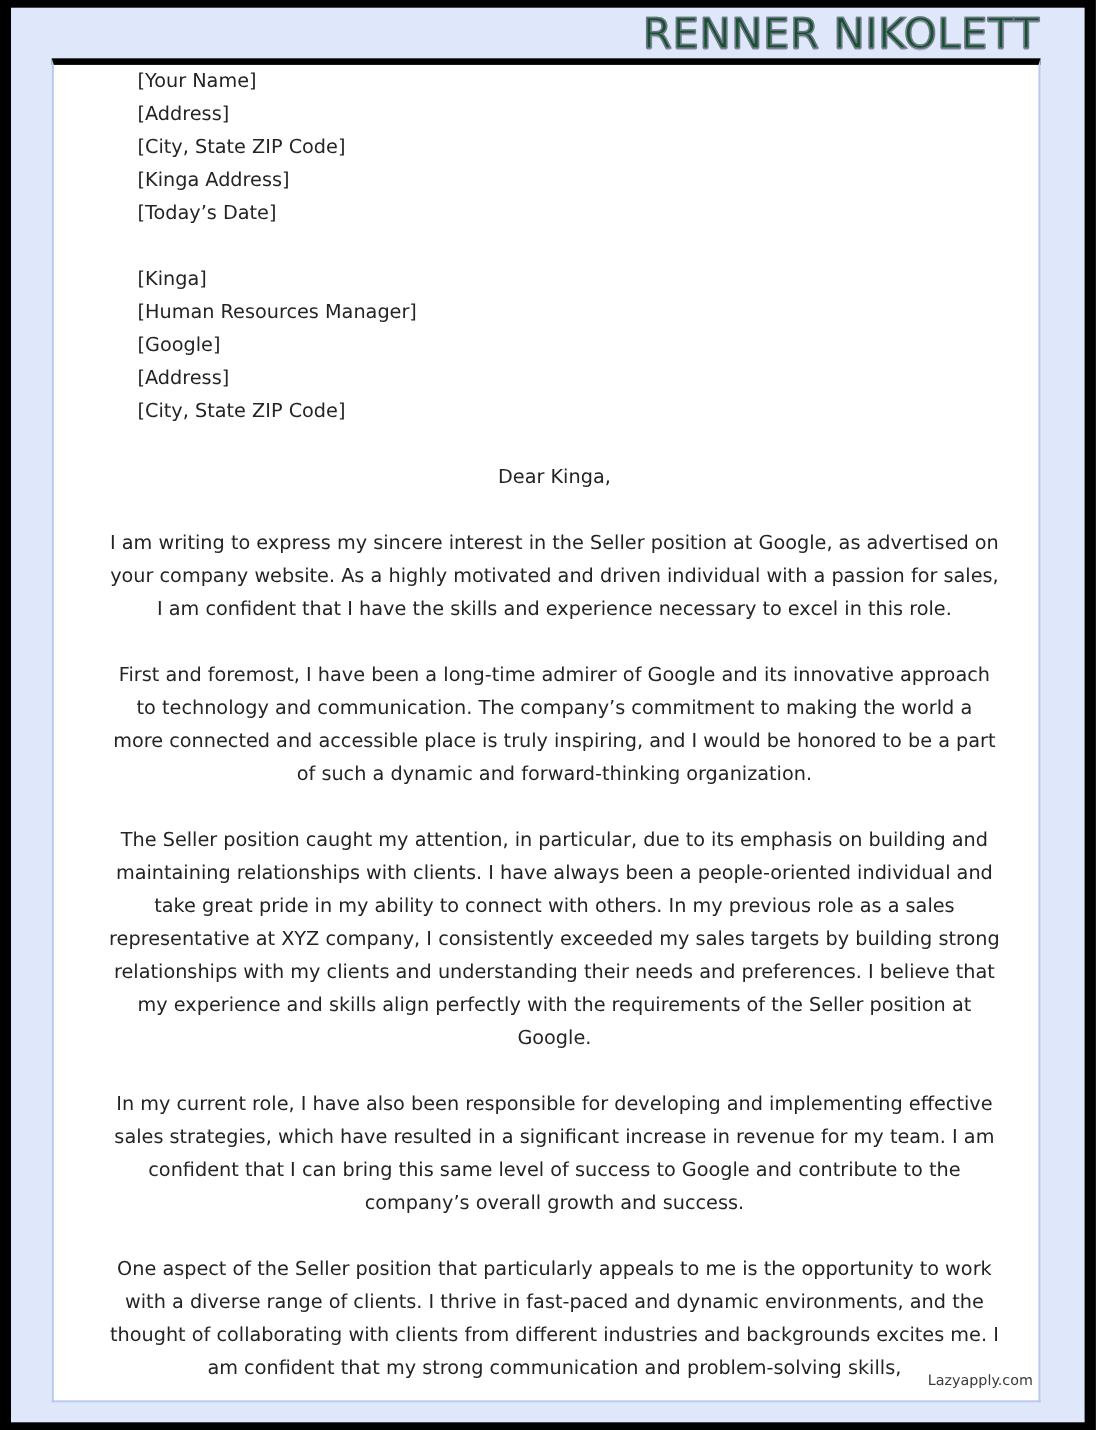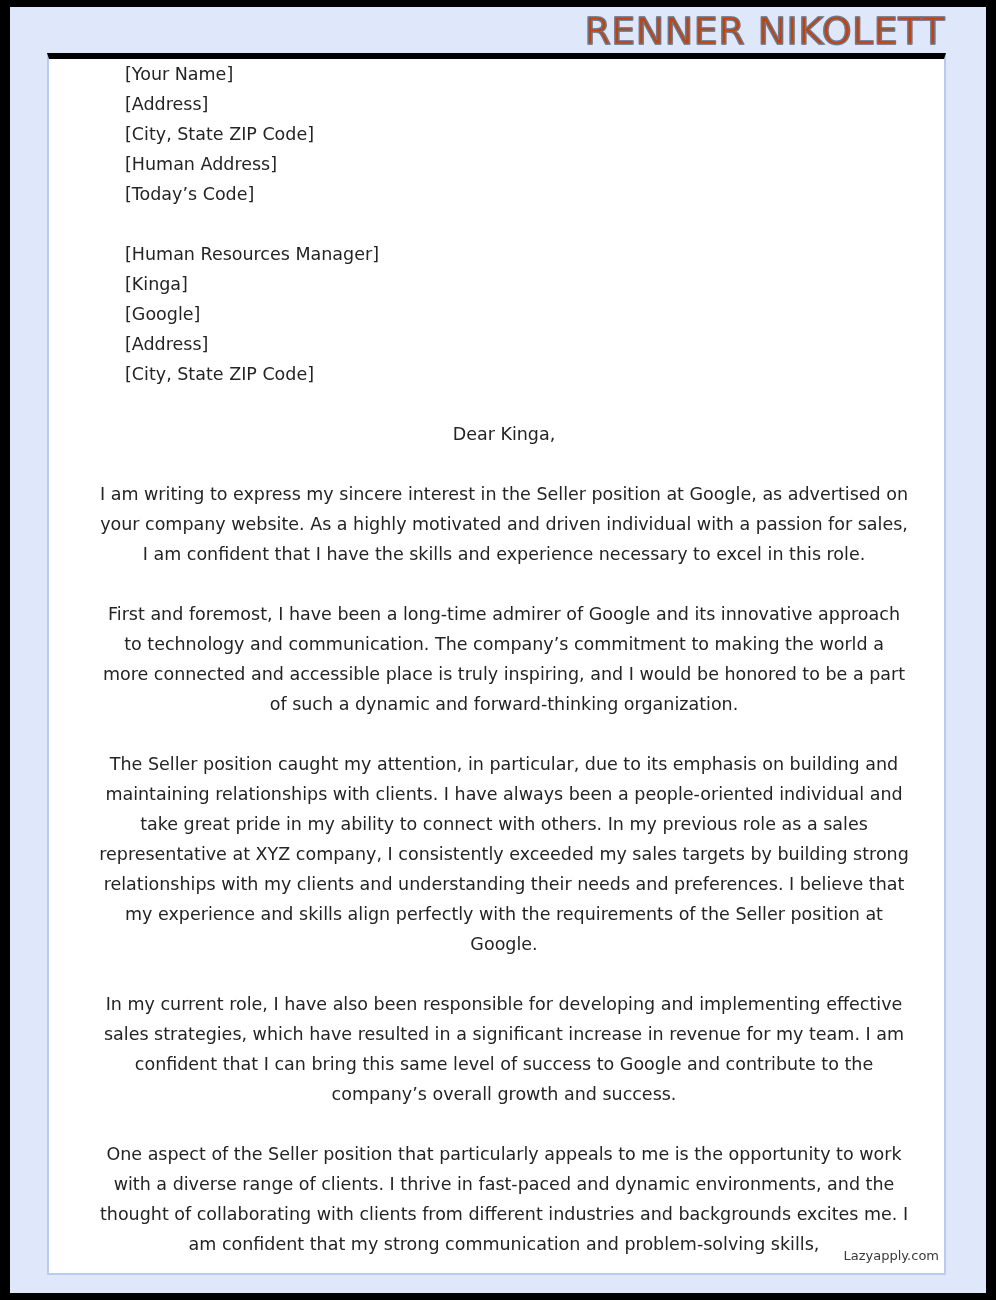--- a/index.html
+++ b/index.html
@@ -43,21 +43,21 @@
   #doc-title {
     position: absolute;
     right: 41px;
     top: 2px;
     font-family: "DejaVu Sans", sans-serif;
     font-size: 38px;
     font-weight: 400;
     letter-spacing: 0.5px;
     line-height: 44px;
     white-space: nowrap;
-    color: #c2410c;
+    color: #14532d;
     -webkit-text-stroke: 1.4px #6d7687;
     text-shadow:
        1px 0 0 #aeb6c4,
       -1px 0 0 #aeb6c4,
        0 1px 0 #aeb6c4,
        0 -1px 0 #aeb6c4;
   }
 
   
   #page {
@@ -122,27 +122,27 @@
     </div>
 
     <div id="page"></div>
 
     <div id="letter">
 
       <div class="addr-block">
         <span class="addr-line">[Your Name]</span>
         <span class="addr-line">[Address]</span>
         <span class="addr-line">[City, State ZIP Code]</span>
-        <span class="addr-line">[Human Address]</span>
-        <span class="addr-line">[Today’s Code]</span>
+        <span class="addr-line">[Kinga Address]</span>
+        <span class="addr-line">[Today’s Date]</span>
       </div>
 
       <div class="addr-block">
+        <span class="addr-line">[Kinga]</span>
         <span class="addr-line">[Human Resources Manager]</span>
-        <span class="addr-line">[Kinga]</span>
         <span class="addr-line">[Google]</span>
         <span class="addr-line">[Address]</span>
         <span class="addr-line">[City, State ZIP Code]</span>
       </div>
 
       <div class="salutation">Dear Kinga,</div>
 
       <p class="para">I am writing to express my sincere interest in the Seller position at Google, as advertised on your company website. As a highly motivated and driven individual with a passion for sales, I am confident that I have the skills and experience necessary to excel in this role.</p>
       <p class="para">First and foremost, I have been a long-time admirer of Google and its innovative approach to technology and communication. The company’s commitment to making the world a more connected and accessible place is truly inspiring, and I would be honored to be a part of such a dynamic and forward-thinking organization.</p>
       <p class="para">The Seller position caught my attention, in particular, due to its emphasis on building and maintaining relationships with clients. I have always been a people-oriented individual and take great pride in my ability to connect with others. In my previous role as a sales representative at XYZ company, I consistently exceeded my sales targets by building strong relationships with my clients and understanding their needs and preferences. I believe that my experience and skills align perfectly with the requirements of the Seller position at Google.</p>

